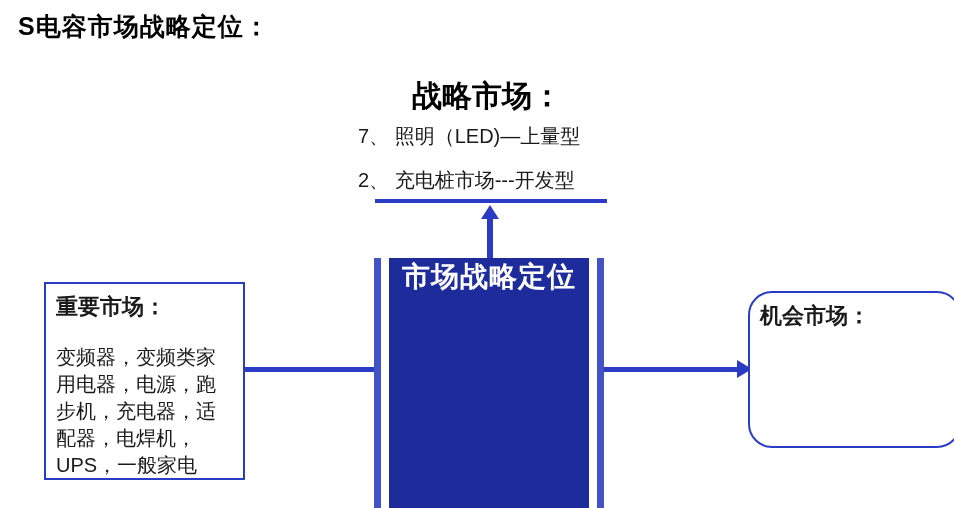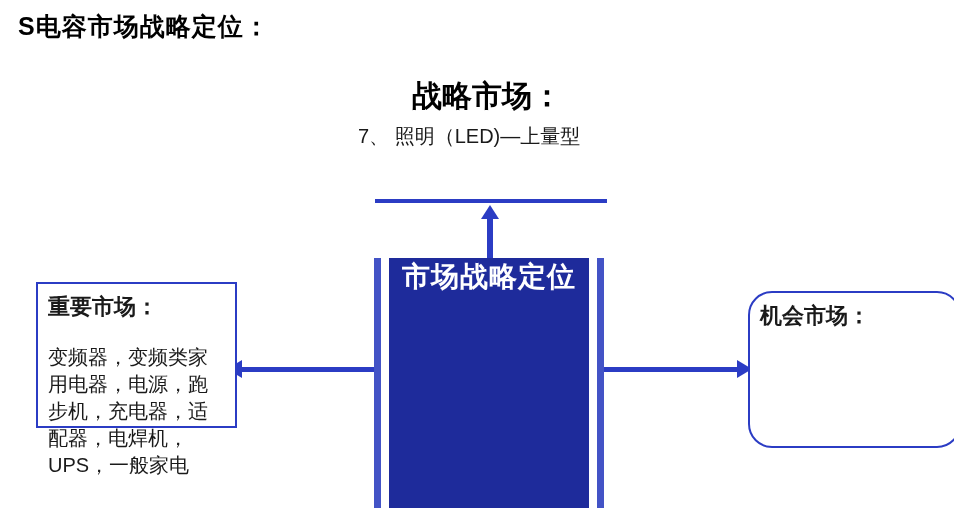--- a/index.html
+++ b/index.html
@@ -138,24 +138,24 @@
   
   .outline-box {
     position: absolute;
     border: 2px solid #2b3cc4;
     background: #ffffff;
     box-sizing: border-box;
     padding: 8px 10px;
     color: #1a1a1a;
   }
   .important-box {
-    left: 36px;
+    left: 44px;
     top: 282px;
     width: 201px;
-    height: 146px;
+    height: 198px;
   }
   .opportunity-box {
     left: 748px;
     top: 291px;
     width: 213px;
     height: 157px;
     border-radius: 24px;
   }
   .box-heading {
     font-size: 22px;
@@ -172,20 +172,21 @@
 <body>
 
 <div class="canvas">
 
   <div class="page-title">S电容市场战略定位：</div>
 
   <div class="strategic-heading">战略市场：</div>
 
   <div class="strategic-item-1">7、 照明（LED)—上量型</div>
 
+  <div class="strategic-item-2">2、 充电桩市场---开发型</div>
 
   <div class="h-line"></div>
 
   <div class="up-arrow-head"></div>
   <div class="up-arrow-stem"></div>
 
   <div class="side-bar left"></div>
   <div class="side-bar right"></div>
 
   <div class="center-box">

